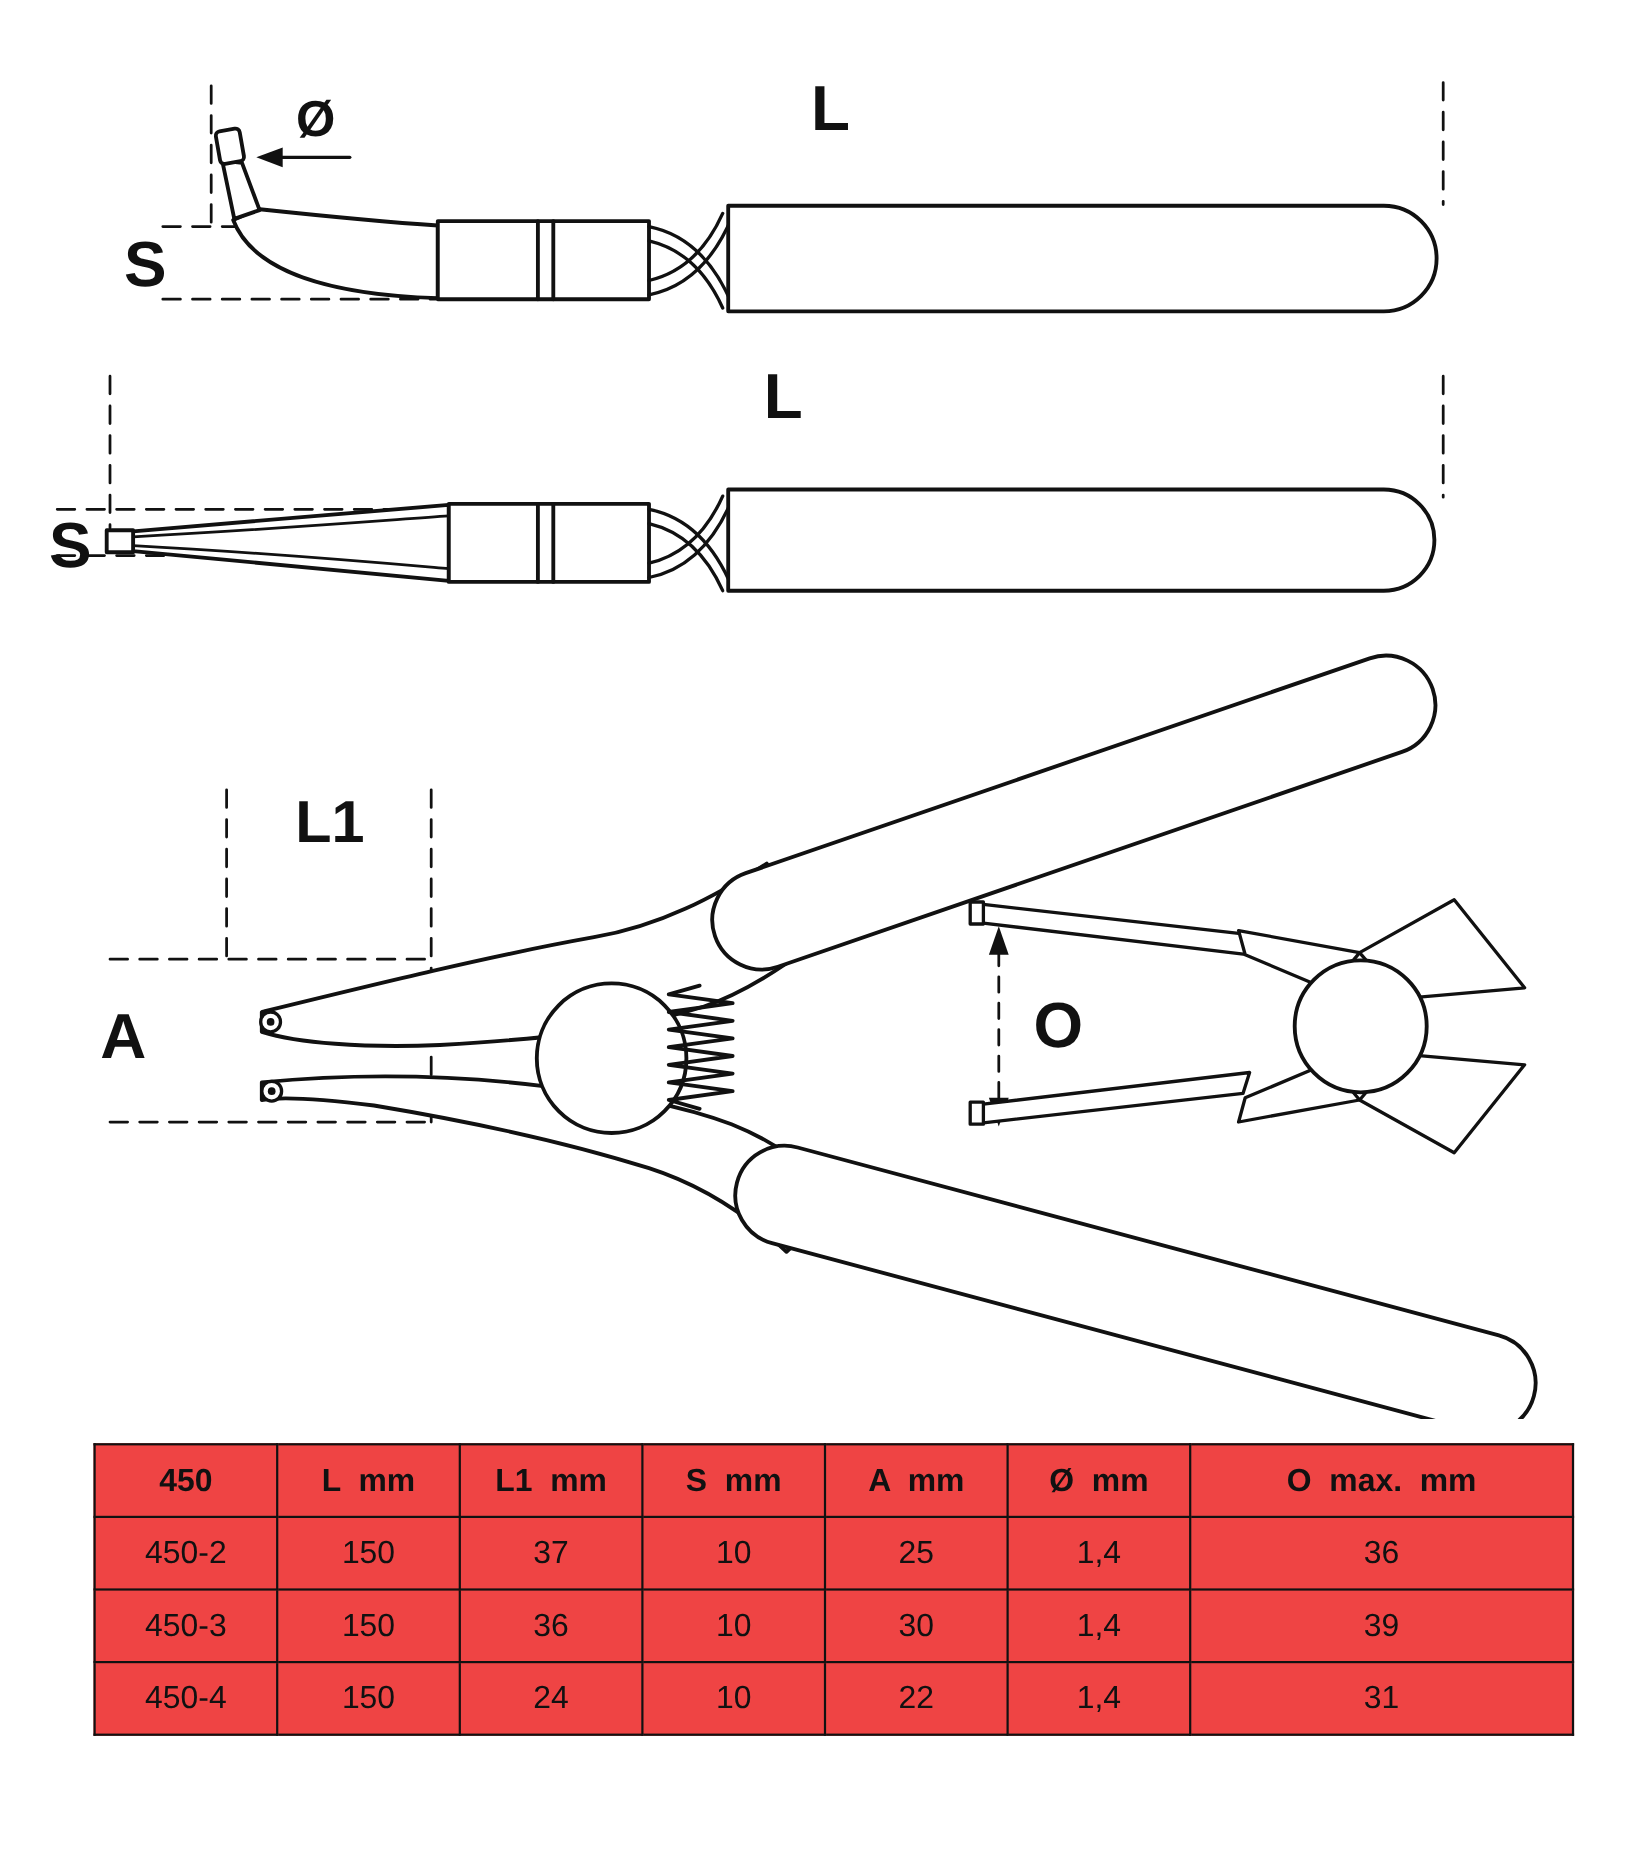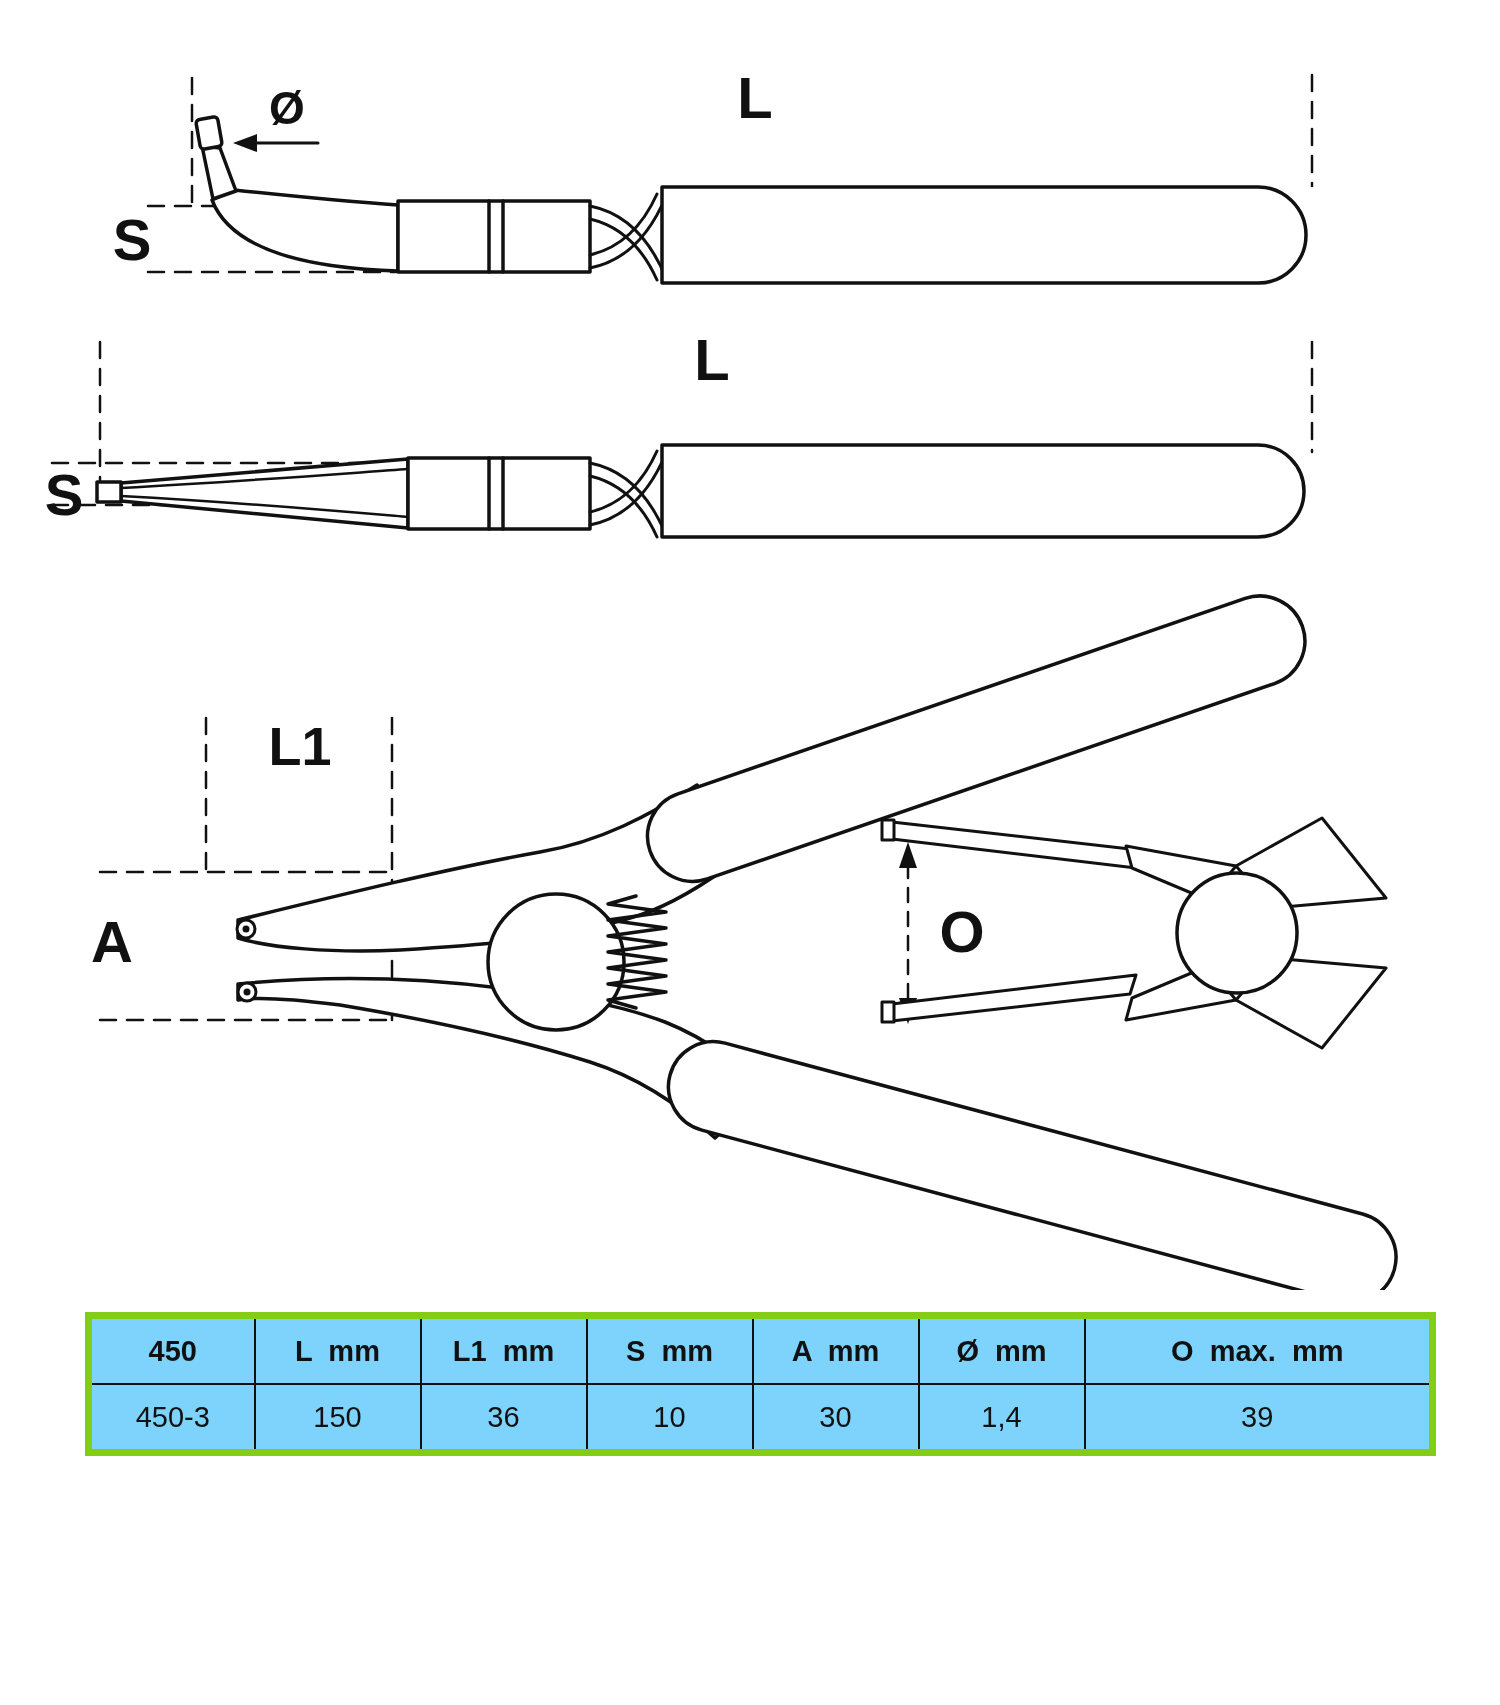--- a/index.html
+++ b/index.html
@@ -22,22 +22,22 @@
     font-weight: bold;
     fill: #111111;
   }
   .table-wrap {
     position: absolute;
     left: 85px;
     top: 1312px;
   }
   table.dims {
     border-collapse: collapse;
-    border: 7px solid #84cc16;
-    background: #7dd3fc;
+    border: 1px solid #84cc16;
+    background: #ef4444;
   }
   table.dims th, table.dims td {
     border: 2.5px solid #111111;
     height: 64px;
     padding: 0;
     text-align: center;
     vertical-align: middle;
     font-size: 29px;
     color: #111111;
     font-family: "Liberation Sans", sans-serif;
@@ -232,24 +232,42 @@
           <th>L  mm</th>
           <th>L1  mm</th>
           <th>S  mm</th>
           <th>A  mm</th>
           <th>Ø  mm</th>
           <th>O  max.  mm</th>
         </tr>
       </thead>
       <tbody>
         <tr>
+          <td>450-2</td>
+          <td>150</td>
+          <td>37</td>
+          <td>10</td>
+          <td>25</td>
+          <td>1,4</td>
+          <td>36</td>
+        </tr>
+        <tr>
           <td>450-3</td>
           <td>150</td>
           <td>36</td>
           <td>10</td>
           <td>30</td>
           <td>1,4</td>
           <td>39</td>
         </tr>
+        <tr>
+          <td>450-4</td>
+          <td>150</td>
+          <td>24</td>
+          <td>10</td>
+          <td>22</td>
+          <td>1,4</td>
+          <td>31</td>
+        </tr>
       </tbody>
     </table>
   </div>
 </div>
 
 </body></html>

